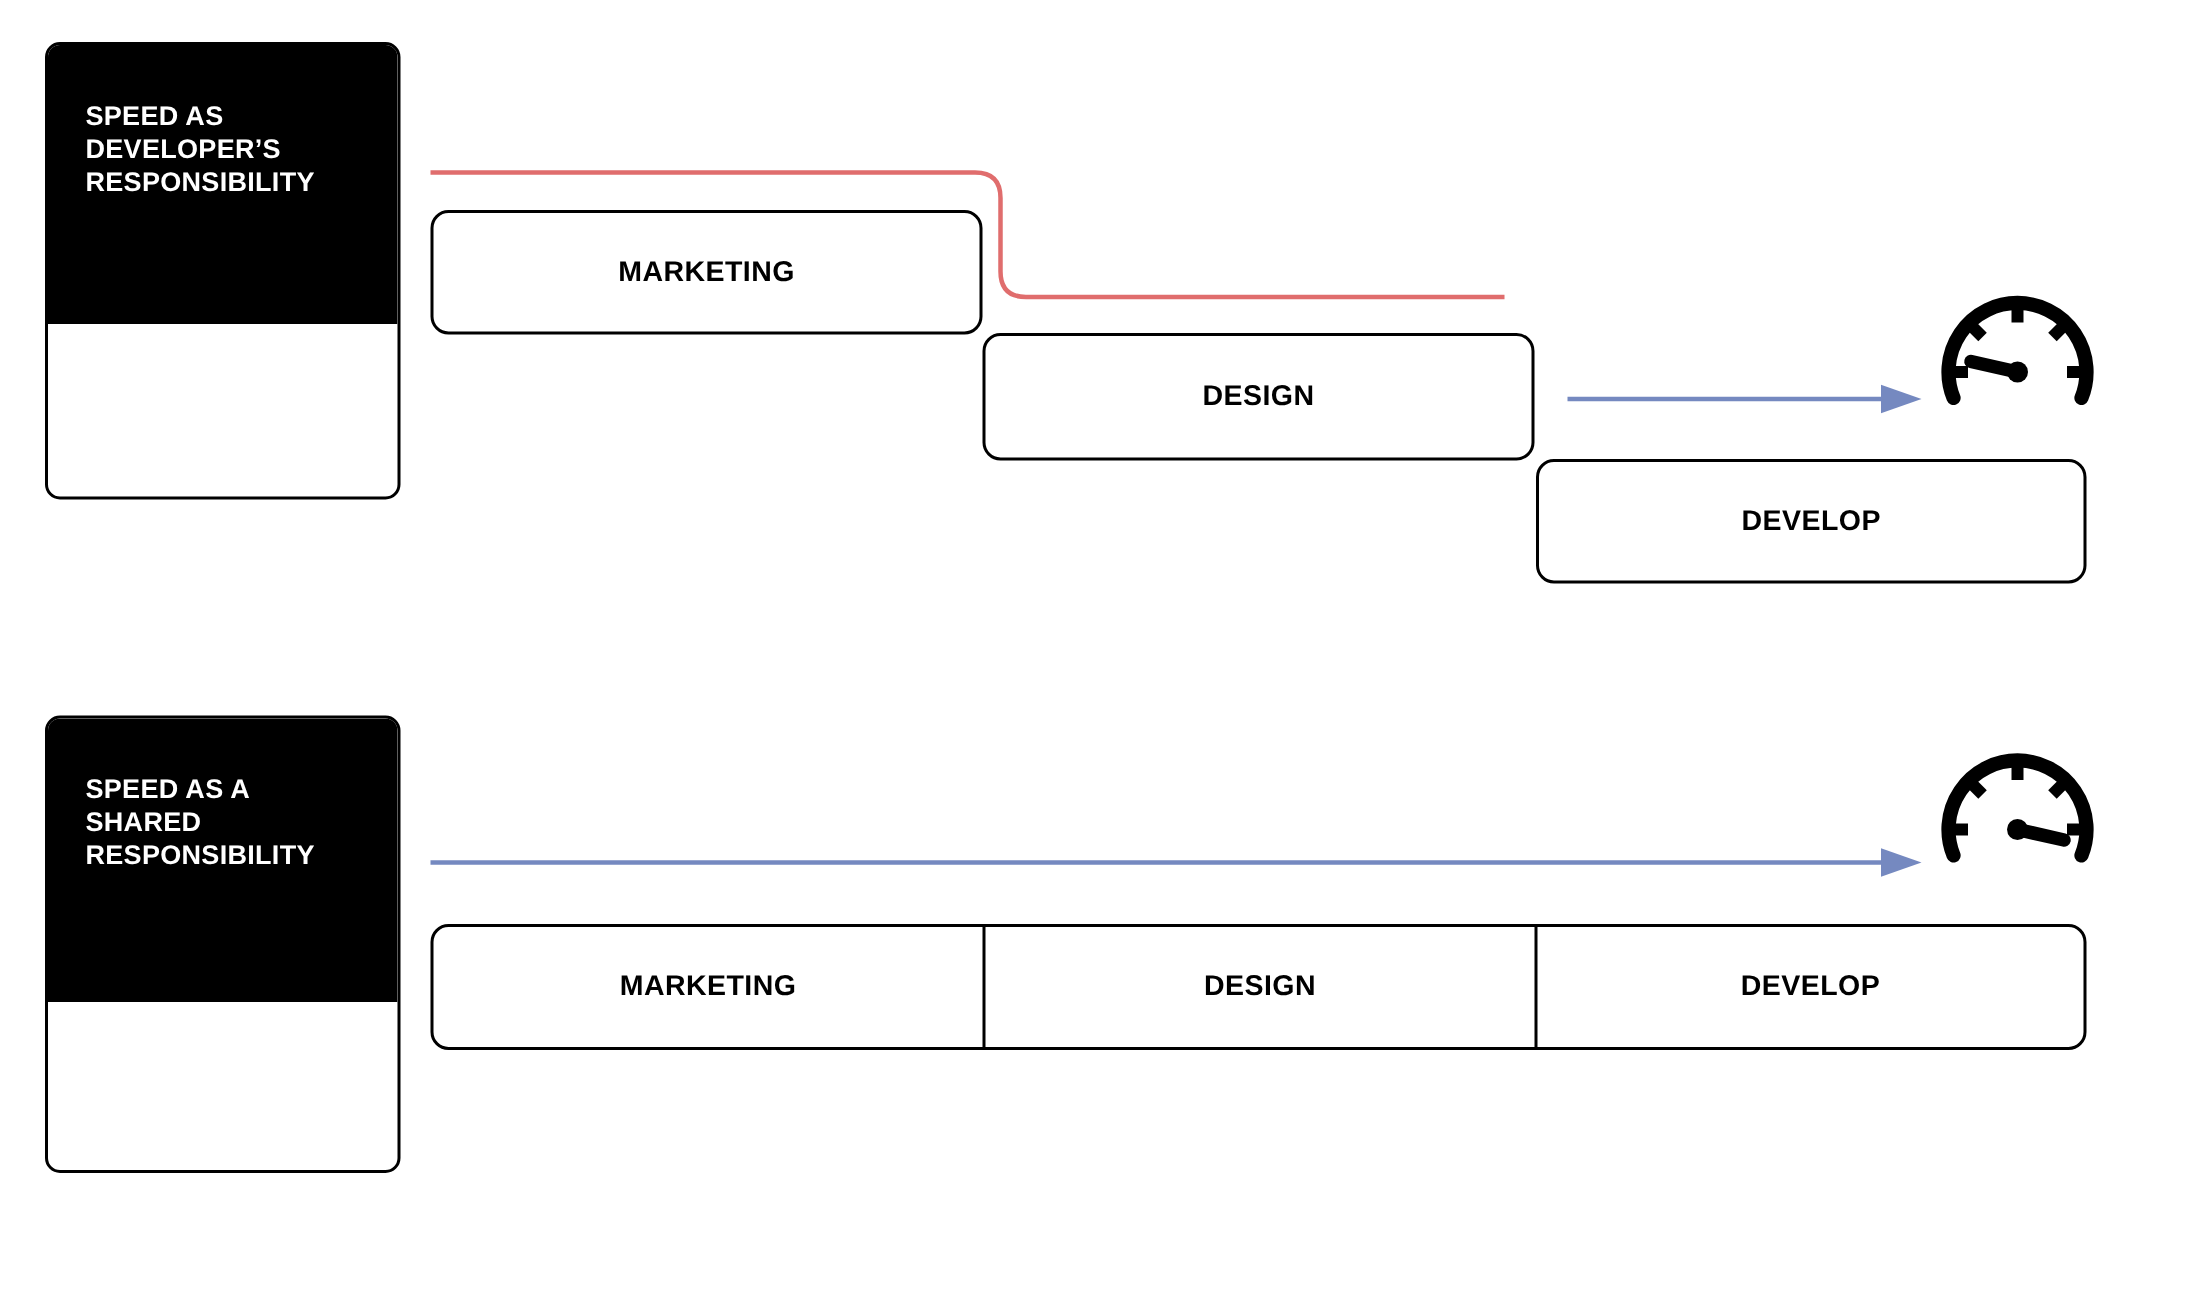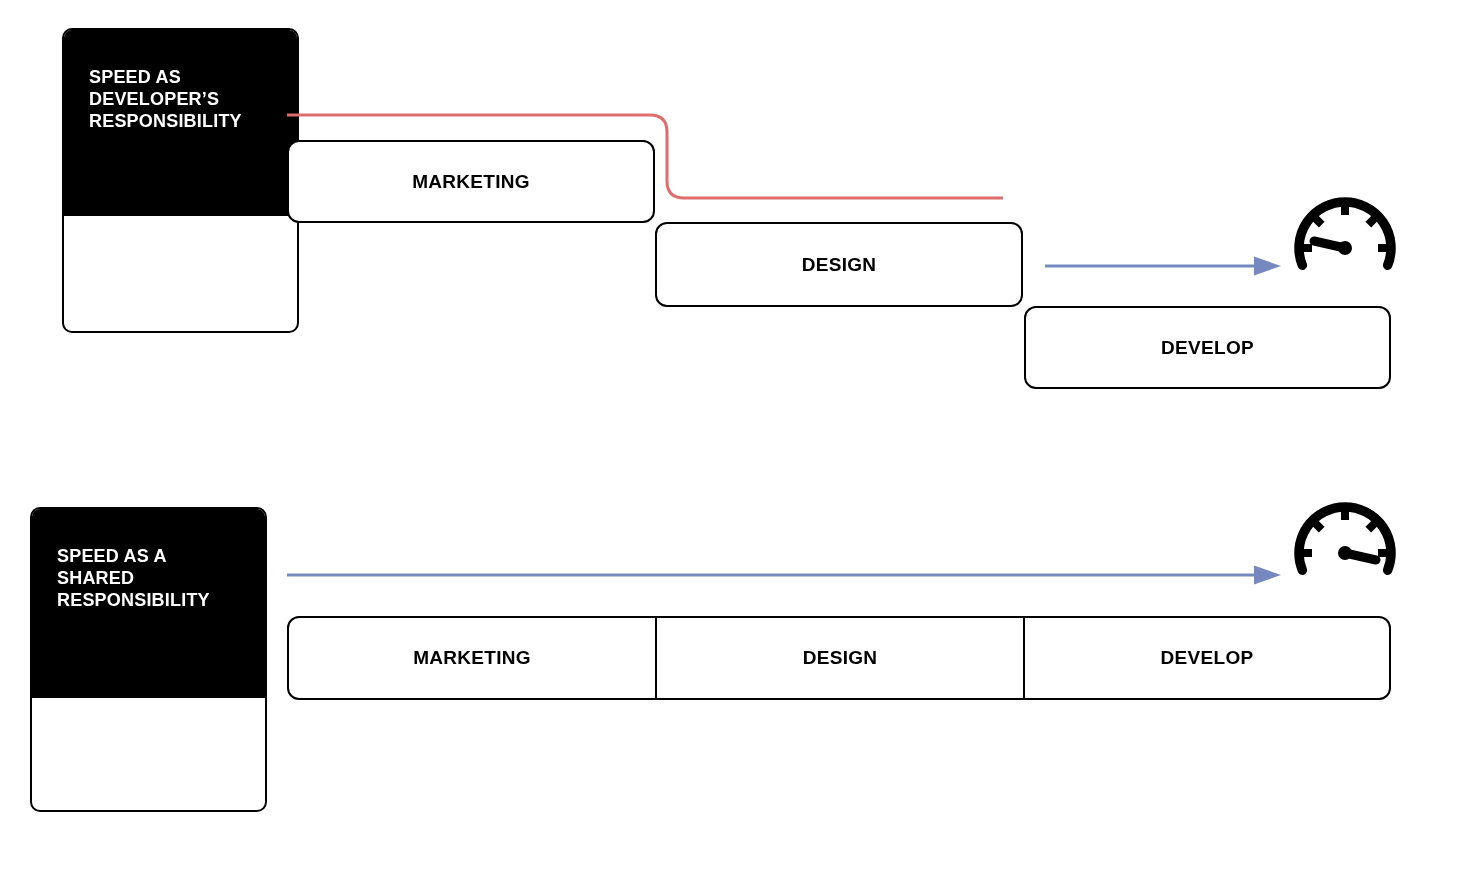--- a/index.html
+++ b/index.html
@@ -71,37 +71,37 @@
   .gauge-arc{stroke:var(--ink);stroke-width:9.5;fill:none;stroke-linecap:round;}
   .gauge-tick{stroke:var(--ink);stroke-width:8;}
   .gauge-needle{stroke:var(--ink);stroke-width:9;stroke-linecap:round;}
   .gauge-dot{fill:var(--ink);}
 </style>
 </head>
 <body>
 
 <div class="canvas">
 
-  <div class="side-card" style="top:28px;margin-left:32px;">
+  <div class="side-card" style="top:28px;">
     <div class="head">SPEED AS
 DEVELOPER’S
 RESPONSIBILITY</div>
   </div>
 
   <div class="stage-box" id="box-marketing-1">
     <span>MARKETING</span>
   </div>
   <div class="stage-box" id="box-design-1">
     <span>DESIGN</span>
   </div>
   <div class="stage-box" id="box-develop-1">
     <span>DEVELOP</span>
   </div>
 
-  <div class="side-card" style="top:507px;">
+  <div class="side-card" style="top:477px;">
     <div class="head" style="height:153px;">SPEED AS A
 SHARED
 RESPONSIBILITY</div>
   </div>
 
   <div class="stage-row">
     <div class="stage-cell c1">
       <span>MARKETING</span>
     </div>
     <div class="stage-cell c2">

